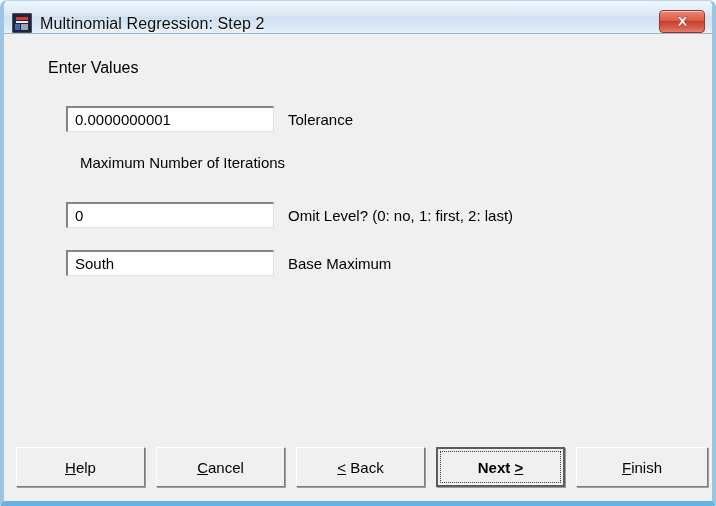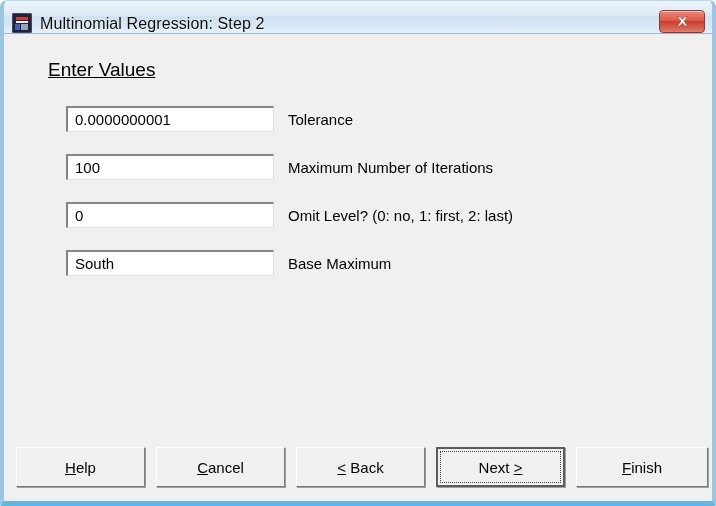--- a/index.html
+++ b/index.html
@@ -104,23 +104,22 @@
   .client {
     position: relative;
     height: calc(100% - 33px);
     background: #f0f0f0;
   }
 
   .section-label {
     position: absolute;
     left: 44px;
     top: 25px;
-    font-size: 19px;
-    color: #000;
-    text-decoration: underline;
+    font-size: 16px;
+    color: #000;
   }
 
   .field-row {
     position: absolute;
     left: 62px;
     display: flex;
     align-items: center;
   }
   .field-row.r1 { top: 72px; }
   .field-row.r2 { top: 120px; }
@@ -175,21 +174,21 @@
     color: #000;
     display: flex;
     align-items: center;
     justify-content: center;
     cursor: default;
     padding: 0;
   }
   .btn.b1 { left: 12px; }
   .btn.b2 { left: 152px; }
   .btn.b3 { left: 292px; }
-  .btn.b4 { left: 432px; }
+  .btn.b4 { left: 432px; font-weight: bold; }
   .btn.b5 { left: 572px; width: 132px; }
 
   
   .btn.default {
     border: 2px solid #5c5c5c;
     box-shadow: 1px 1px 0 0 #9e9e9e;
     background: #f0f0f0;
   }
   .btn.default .focus-ring {
     position: absolute;
@@ -223,21 +222,20 @@
   <div class="client">
 
     <div class="section-label">Enter Values</div>
 
     <div class="field-row r1">
       <input class="textfield" type="text" value="0.0000000001" style="">
       <span class="field-caption">Tolerance</span>
     </div>
 
     <div class="field-row r2">
-      <input class="textfield" type="text" value="100" style="">
       <span class="field-caption">Maximum Number of Iterations</span>
     </div>
 
     <div class="field-row r3">
       <input class="textfield" type="text" value="0" style="">
       <span class="field-caption">Omit Level? (0: no, 1: first, 2: last)</span>
     </div>
 
     <div class="field-row r4">
       <input class="textfield" type="text" value="South" style="">

